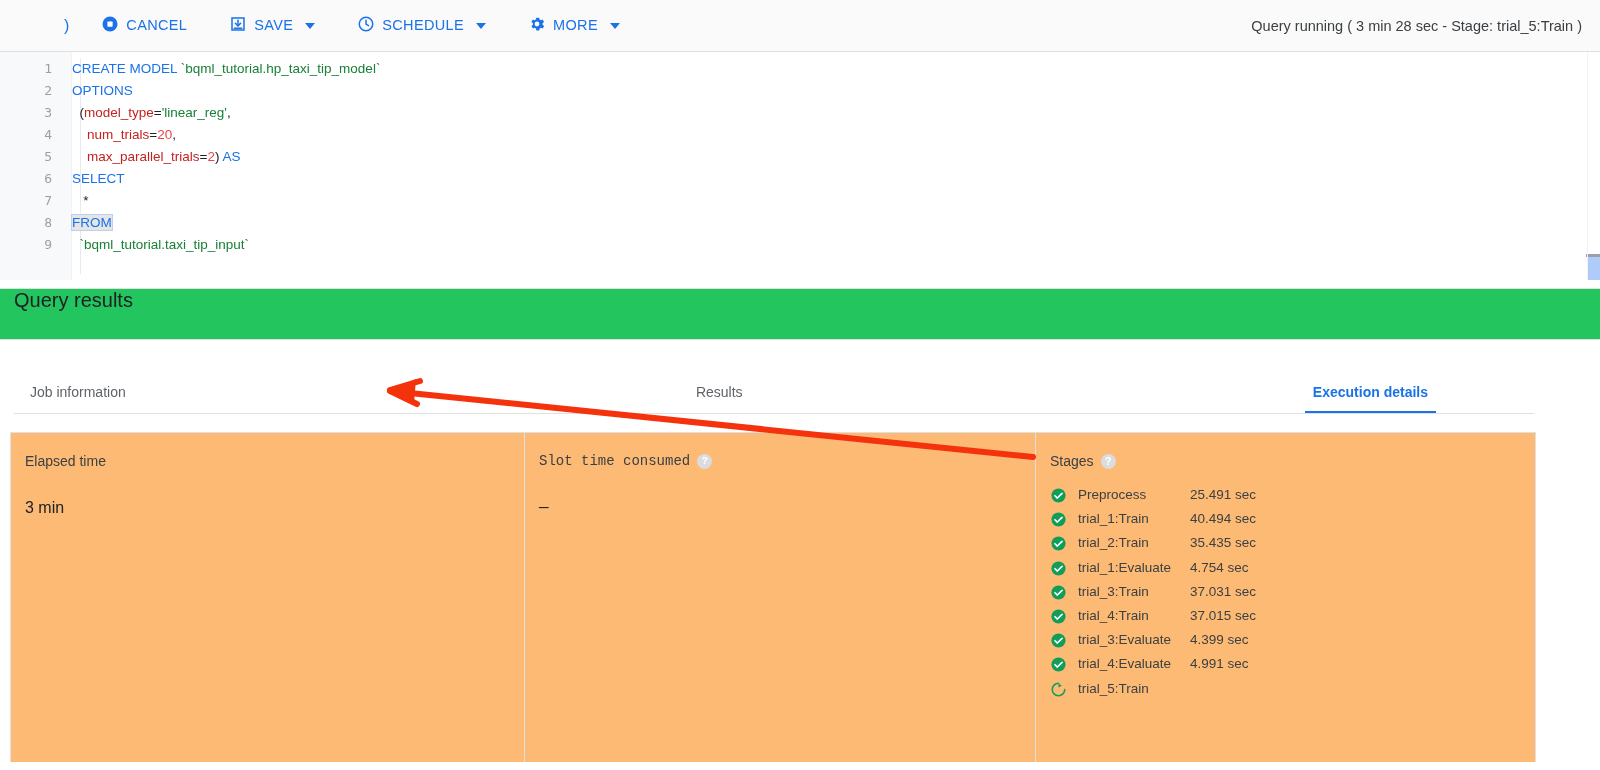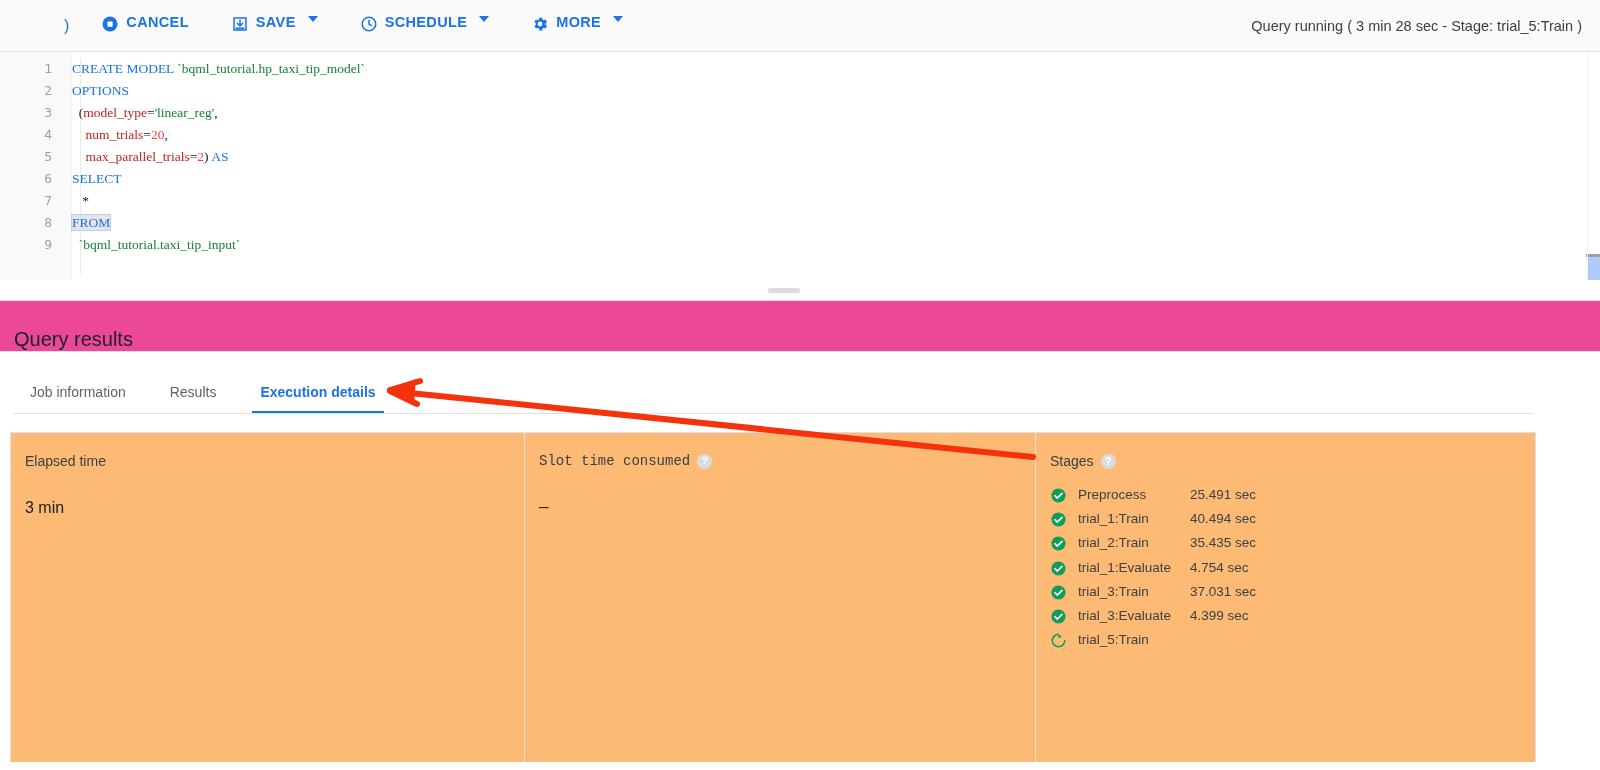--- a/index.html
+++ b/index.html
@@ -17,22 +17,22 @@
     position: absolute; left: 0; top: 0; width: 1600px; height: 52px;
     background: #fafafa;
     border-bottom: 1px solid #e0e0e0;
     display: flex; align-items: center;
   }
   .paren {
     color: #1a73e8; font-size: 16px; margin-left: 64px; margin-right: 22px;
     font-family: "Liberation Sans", sans-serif;
   }
   .tbtn {
-    display: flex; gap: 7px;
-    color: #1a73e8; font-size: 14.5px; font-weight: bold;
+    display: flex; align-items: center; gap: 7px;
+    color: #1a73e8; font-size: 14.5px; font-weight: normal;
     letter-spacing: .35px; padding: 6px 10px; cursor: pointer;
     background: none; border: none; white-space: nowrap;
   }
   .tbtn .lbl { line-height: 1; }
   .tb-gap { width: 22px; }
   .caret {
     width: 0; height: 0; border-left: 5px solid transparent;
     border-right: 5px solid transparent; border-top: 6px solid #1a73e8;
     margin-left: 5px; margin-top: 1px;
   }
@@ -52,21 +52,21 @@
   }
   .lines { position: absolute; left: 0; top: 6px; width: 1600px; }
   .line { height: 22px; line-height: 22px; position: relative; }
   .lnum {
     position: absolute; left: 0; width: 52px; text-align: right;
     color: #9aa0a6; font-size: 13px;
     font-family: "DejaVu Sans Mono", monospace;
   }
   .code {
     position: absolute; left: 72px;
-    font-family: Liberation Serif, serif;
+    font-family: Liberation Sans, sans-serif;
     font-size: 13.5px; white-space: pre; color: #202124;
   }
   .kw { color: #1a73e8; }
   .str { color: #188038; }
   .num { color: #ef4444; }
   .fn { color: #c5221f; }
   .pl { color: #202124; }
   .hl {
     background: #e5e5e5; outline: 1px solid #b9d0f2;
   }
@@ -86,30 +86,30 @@
     position: absolute; right: 0; top: 202px; width: 14px; height: 3px;
     background: #9aa0a6;
   }
   .edge-line {
     position: absolute; right: 12px; top: 52px; width: 1px; height: 228px;
     background: #f1f3f4;
   }
 
   
   .qr-header {
-    position: absolute; left: 0; top: 300px; width: 1600px; height: 52px;
+    position: absolute; left: 0; top: 288px; width: 1600px; height: 52px;
     border-top: 1px solid #e0e0e0; border-bottom: 1px solid #e0e0e0;
-    background: #ec4899; display: flex; align-items: flex-end;
+    background: #22c55e; display: flex; align-items: flex-start;
   }
   .qr-title { margin-left: 14px; font-size: 20px; color: #202124; }
 
   
   .tabs {
     position: absolute; left: 0; top: 348px; width: 1464px; height: 66px;
-    display: flex; align-items: flex-end; padding-left: 22px;
+    display: flex; align-items: flex-end; padding-left: 22px; justify-content: space-between;
   }
   .tab {
     font-size: 14px; color: #5f6368; padding: 0 8px 14px 8px;
     margin-right: 28px; cursor: pointer; position: relative; white-space: nowrap;
   }
   .tab.active { color: #1a73e8; font-weight: bold; }
   .tab.active::after {
     content: ""; position: absolute; left: 0; right: 0; bottom: 0;
     height: 3px; background: #1a73e8;
   }
@@ -344,22 +344,42 @@
             <span class="stage-name">trial_3:Train</span>
             <span class="stage-time">37.031 sec</span>
           </div>
           <div class="stage-row">
             <span class="stage-ico">
               <svg width="17" height="17" viewBox="0 0 24 24">
                 <circle cx="12" cy="12" r="10" fill="#0f9d58"></circle>
                 <path d="M7 12.3l3.4 3.3L17 8.9" fill="none" stroke="#fff" stroke-width="2.3" stroke-linecap="round" stroke-linejoin="round"></path>
               </svg>
             </span>
+            <span class="stage-name">trial_4:Train</span>
+            <span class="stage-time">37.015 sec</span>
+          </div>
+          <div class="stage-row">
+            <span class="stage-ico">
+              <svg width="17" height="17" viewBox="0 0 24 24">
+                <circle cx="12" cy="12" r="10" fill="#0f9d58"></circle>
+                <path d="M7 12.3l3.4 3.3L17 8.9" fill="none" stroke="#fff" stroke-width="2.3" stroke-linecap="round" stroke-linejoin="round"></path>
+              </svg>
+            </span>
             <span class="stage-name">trial_3:Evaluate</span>
             <span class="stage-time">4.399 sec</span>
+          </div>
+          <div class="stage-row">
+            <span class="stage-ico">
+              <svg width="17" height="17" viewBox="0 0 24 24">
+                <circle cx="12" cy="12" r="10" fill="#0f9d58"></circle>
+                <path d="M7 12.3l3.4 3.3L17 8.9" fill="none" stroke="#fff" stroke-width="2.3" stroke-linecap="round" stroke-linejoin="round"></path>
+              </svg>
+            </span>
+            <span class="stage-name">trial_4:Evaluate</span>
+            <span class="stage-time">4.991 sec</span>
           </div>
           <div class="stage-row">
             <span class="stage-ico">
               <svg width="17" height="17" viewBox="0 0 24 24">
                 <path d="M12 3.2a8.8 8.8 0 108.8 8.8" fill="none" stroke="#0f9d58" stroke-width="2.2" stroke-linecap="round"></path>
                 <path d="M12 3.2 L12 9.2 L16.6 6.6 Z" fill="#0f9d58"></path>
               </svg>
             </span>
             <span class="stage-name">trial_5:Train</span>
             <span class="stage-time"></span>

